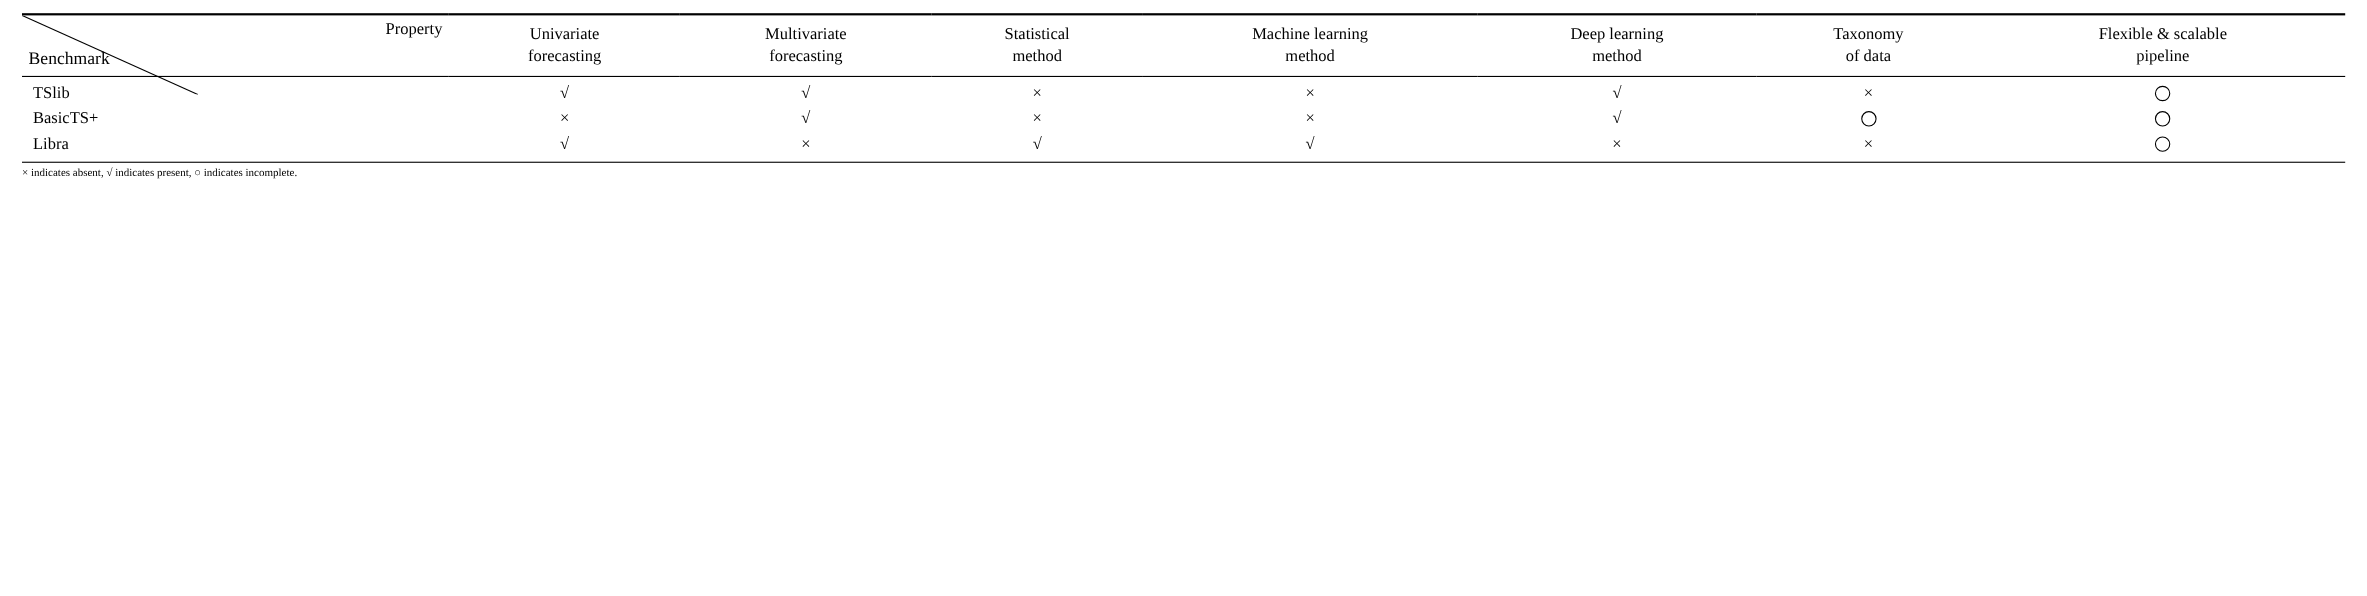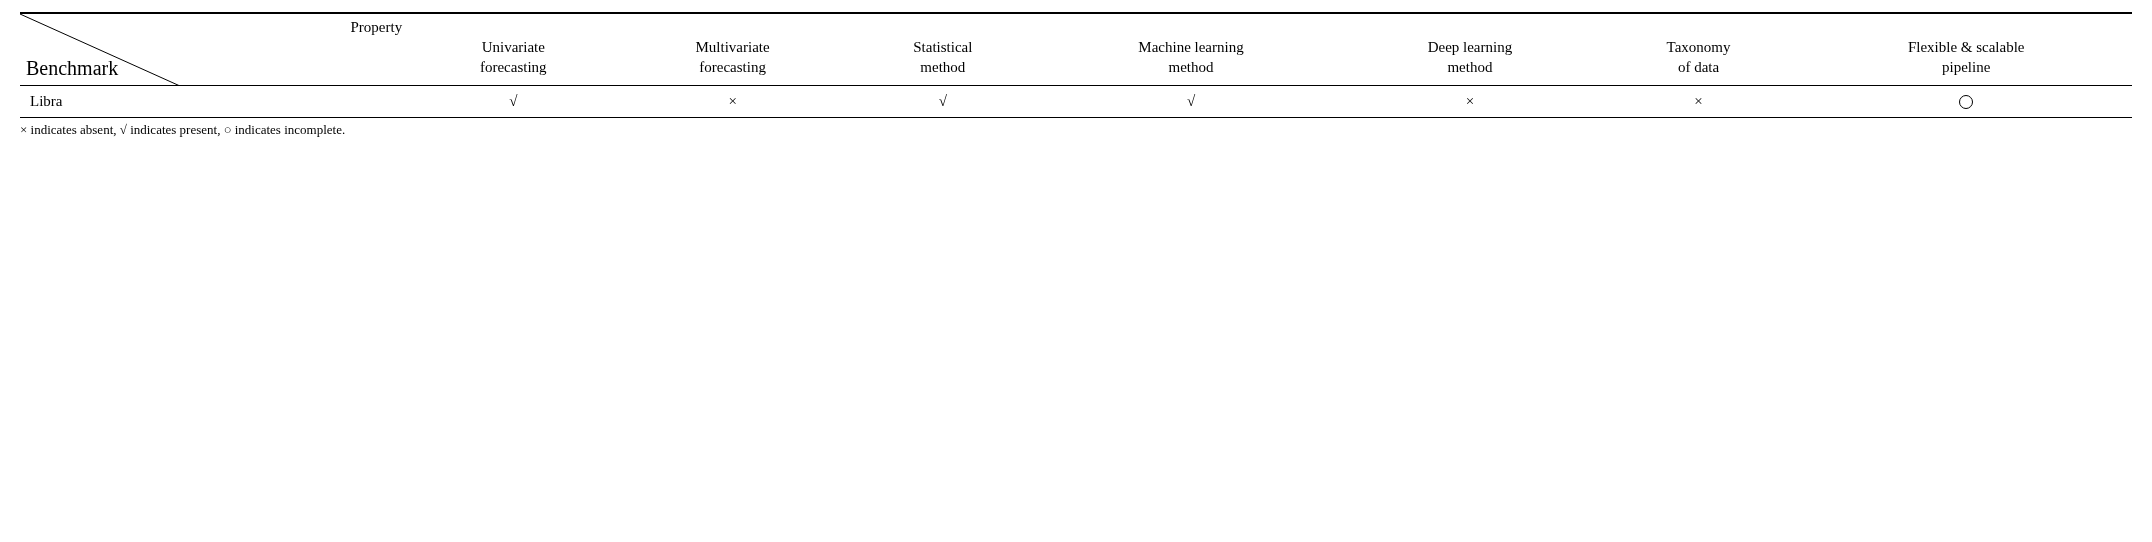--- a/index.html
+++ b/index.html
@@ -23,21 +23,21 @@
       vertical-align: middle;
     }
     td:first-child, th:first-child {
       text-align: left;
     }
     .header-row th {
       font-weight: normal;
       font-size: 15px;
       line-height: 1.3;
       border-top: 2px solid #000;
-      padding-top: 24px;
+      padding-top: 8px;
       padding-bottom: 8px;
     }
     .divider-row td {
       border-top: 1.5px solid #000;
       padding: 0;
       height: 4px;
     }
     .data-row td {
       padding: 3px 10px;
       font-size: 15px;
@@ -46,31 +46,31 @@
       border-bottom: 1.5px solid #000;
     }
     .th-benchmark {
       position: relative;
       min-width: 160px;
     }
     .bench-text {
       position: absolute;
       bottom: 4px;
       left: 6px;
-      font-size: 20px;
+      font-size: 16px;
     }
     .prop-text {
       position: absolute;
       top: 4px;
       right: 6px;
       font-size: 15px;
     }
     .footer-note {
       margin-top: 4px;
-      font-size: 13px;
+      font-size: 10px;
       border-top: 1.5px solid #000;
       padding-top: 4px;
     }
     
     .sym {
       font-size: 15px;
     }
     .circle-sym {
       display: inline-block;
       width: 14px;
@@ -101,20 +101,40 @@
         <th>Deep learning<br>method</th>
         <th>Taxonomy<br>of data</th>
         <th>Flexible &amp; scalable<br>pipeline</th>
       </tr>
       <tr class="divider-row">
         <td colspan="8"></td>
       </tr>
     </thead>
     <tbody id="table-body">
         <tr class="data-row">
+          <td>TSlib</td>
+          <td><span class="sym">√</span></td>
+          <td><span class="sym">√</span></td>
+          <td><span class="sym">×</span></td>
+          <td><span class="sym">×</span></td>
+          <td><span class="sym">√</span></td>
+          <td><span class="sym">×</span></td>
+          <td><span class="circle-sym"></span></td>
+        </tr>
+        <tr class="data-row">
+          <td>BasicTS+</td>
+          <td><span class="sym">×</span></td>
+          <td><span class="sym">√</span></td>
+          <td><span class="sym">×</span></td>
+          <td><span class="sym">×</span></td>
+          <td><span class="sym">√</span></td>
+          <td><span class="circle-sym"></span></td>
+          <td><span class="circle-sym"></span></td>
+        </tr>
+        <tr class="data-row">
           <td>Libra</td>
           <td><span class="sym">√</span></td>
           <td><span class="sym">×</span></td>
           <td><span class="sym">√</span></td>
           <td><span class="sym">√</span></td>
           <td><span class="sym">×</span></td>
           <td><span class="sym">×</span></td>
           <td><span class="circle-sym"></span></td>
         </tr>
       </tbody>

